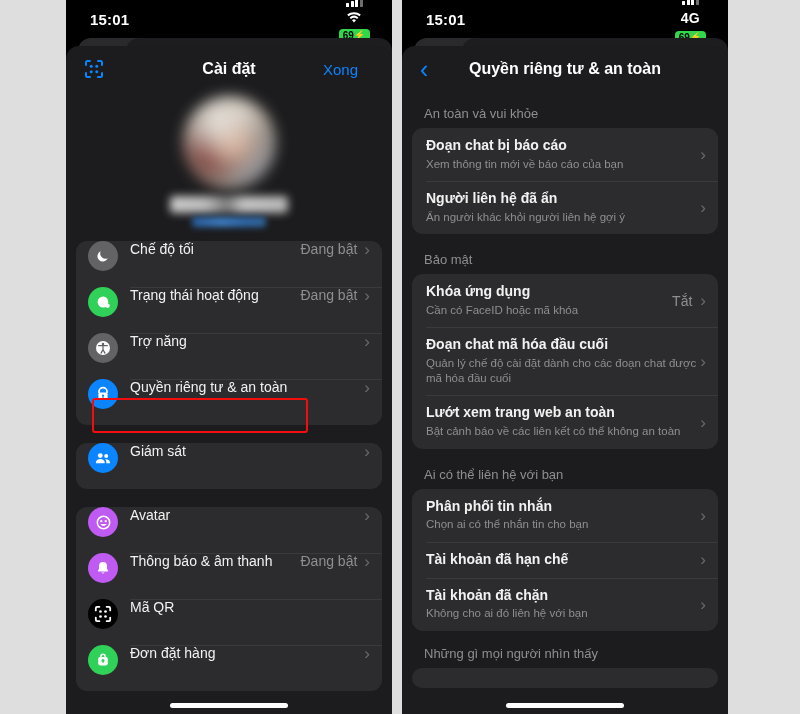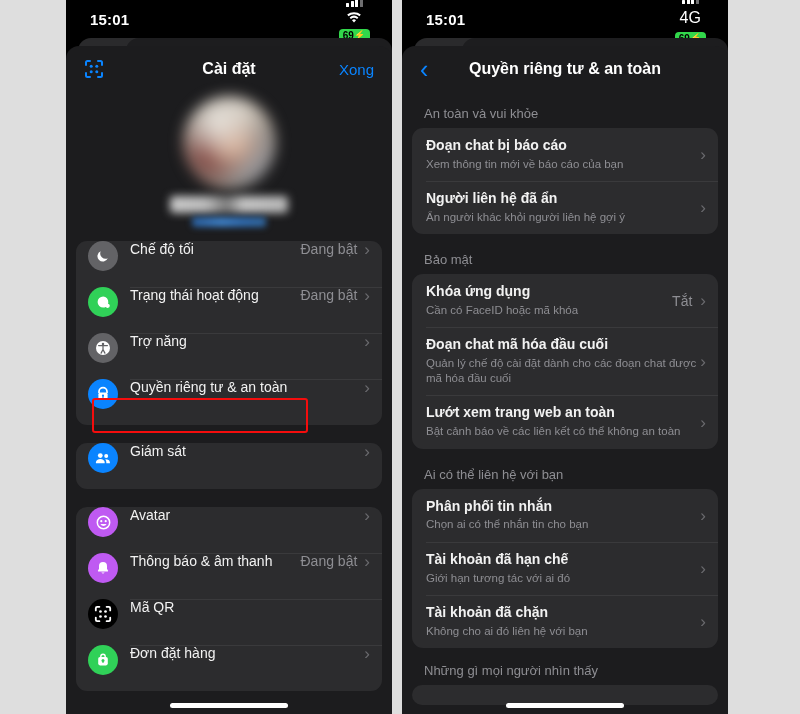--- a/index.html
+++ b/index.html
@@ -25,21 +25,21 @@
   .sb-time { font-size: 15px; font-weight: bold; letter-spacing: .2px; }
   .sb-right { display: flex; align-items: center; gap: 5px; flex-direction: column; }
   .sig { display: flex; align-items: flex-end; gap: 1.5px; height: 11px; }
   .sig i { width: 3px; background: #fff; border-radius: .5px; display: block; }
   .sig i:nth-child(1) { height: 4px; }
   .sig i:nth-child(2) { height: 6px; }
   .sig i:nth-child(3) { height: 8.5px; }
   .sig i:nth-child(4) { height: 11px; background: #6e6e70; }
   .wifi { position: relative; width: 16px; height: 12px; }
   .wifi svg { display:block; }
-  .net-label { font-size: 16px; font-weight: normal; letter-spacing: .2px; }
+  .net-label { font-size: 14px; font-weight: bold; letter-spacing: .2px; }
   .battery {
     background: #32d74b; color: #000; font-size: 10px; font-weight: bold;
     border-radius: 4px; padding: 1px 4px 1px 4px; display: flex; align-items: center;
     height: 14px; line-height: 1;
   }
   .bolt { margin-left: 1px; font-size: 9px; }
 
   
   .sheet-behind {
     position: absolute; left: 12px; right: 12px; top: 38px; height: 26px;
@@ -56,21 +56,21 @@
     background: #1c1c1e; border-radius: 13px 13px 0 0; overflow: hidden;
   }
 
   
   .navbar {
     position: relative; height: 45px;
     display: flex; align-items: center; justify-content: center;
   }
   .nav-title { color: #fff; font-size: 16px; font-weight: bold; }
   .nav-left  { position: absolute; left: 18px; top: 50%; transform: translateY(-50%); display:flex; align-items:center; }
-  .nav-right { position: absolute; right: 18px; top: 50%; transform: translateY(-50%); color: #0a84ff; font-size: 15px; }
+  .nav-right { position: absolute; right: 34px; top: 50%; transform: translateY(-50%); color: #0a84ff; font-size: 15px; }
   .back-chevron { color: #0a84ff; font-size: 25px; line-height: 1; font-weight: 300; }
 
   
   .profile { display: flex; flex-direction: column; align-items: center; padding-top: 5px; }
   .avatar-blur {
     width: 93px; height: 93px; border-radius: 50%;
     background:
       radial-gradient(circle at 38% 28%, #e8e3dc 0%, rgba(232,227,220,0) 48%),
       radial-gradient(circle at 55% 52%, #d8a88c 0%, rgba(216,168,140,0) 46%),
       radial-gradient(circle at 28% 62%, #7a3a36 0%, rgba(122,58,54,0) 44%),
@@ -393,21 +393,20 @@
         <div class="row2">
           <div class="row2-text">
             <div class="row2-title">Phân phối tin nhắn</div>
             <div class="row2-sub">Chọn ai có thể nhắn tin cho bạn</div>
           </div>
           <span class="chev">›</span>
         </div>
         <div class="row2">
           <div class="row2-text">
             <div class="row2-title">Tài khoản đã hạn chế</div>
-            <div class="row2-sub">Giới hạn tương tác với ai đó</div>
           </div>
           <span class="chev">›</span>
         </div>
         <div class="row2">
           <div class="row2-text">
             <div class="row2-title">Tài khoản đã chặn</div>
             <div class="row2-sub">Không cho ai đó liên hệ với bạn</div>
           </div>
           <span class="chev">›</span>
         </div>

